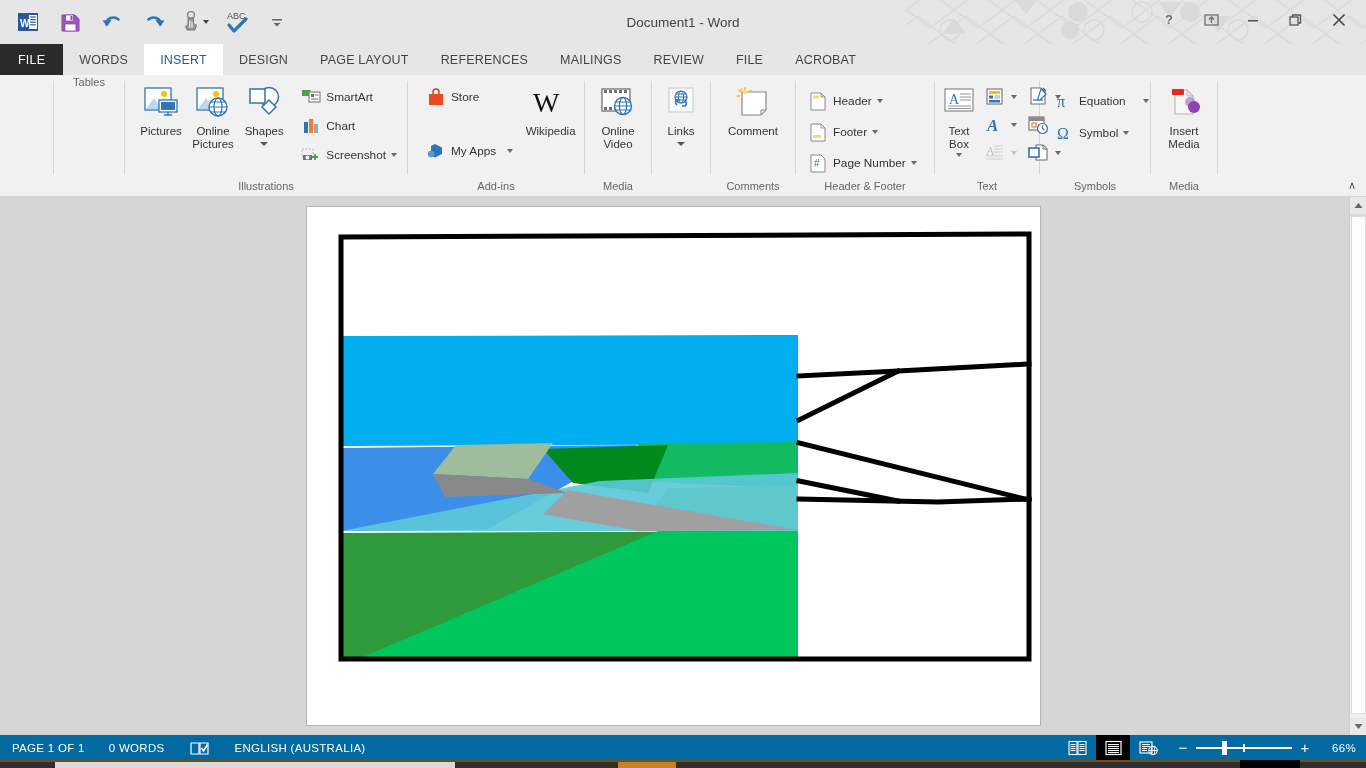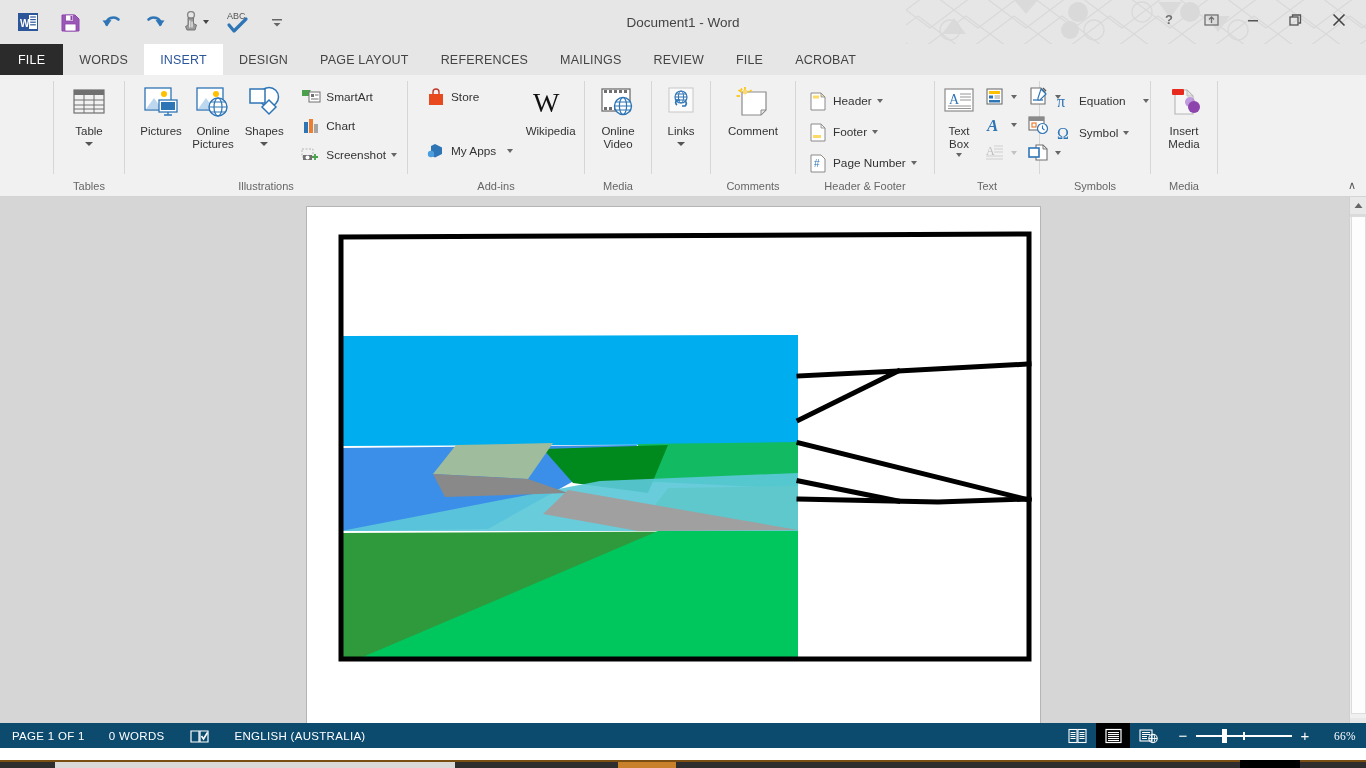--- a/index.html
+++ b/index.html
@@ -131,35 +131,35 @@
   .vscroll .arrowbtn.up { top:0; }
   .vscroll .arrowbtn.dn { bottom:0; }
   .vscroll .thumb {
     position:absolute; left:1px; top:19px; width:15px; height:498px; background:#fdfdfd;
     border:1px solid #dcdcdc;
   }
   .vscroll .track-top { position:absolute; left:0; top:17px; width:17px; height:3px; background:#dadada; }
 
   
   .statusbar {
-    position:absolute; left:0; bottom:20px; width:1366px; height:25px;
-    background:#0c4a6e; color:#fff; display:flex; align-items:center;
+    position:absolute; left:0; bottom:8px; width:1366px; height:25px;
+    background:#0369a1; color:#fff; display:flex; align-items:center;
     font-size:11.5px; letter-spacing:.3px;
   }
   .sb-item { padding:0 12px; display:flex; align-items:center; gap:6px; height:25px; }
   .sb-right { margin-left:auto; display:flex; align-items:center; gap:2px; padding-right:10px; }
   .viewbtn { width:34px; height:25px; display:flex; align-items:center; justify-content:center; }
   .viewbtn.active { background:#000; }
   .zoomwrap { display:flex; align-items:center; gap:8px; padding:0 10px; }
   .zoom-minus,.zoom-plus { font-size:15px; line-height:1; width:10px; text-align:center; }
   .zoomtrack { position:relative; width:96px; height:14px; }
   .zoomtrack .line { position:absolute; left:0; top:6px; width:96px; height:2px; background:#fff; }
   .zoomtrack .mid { position:absolute; left:47px; top:3px; width:2px; height:8px; background:#fff; }
   .zoomtrack .handle { position:absolute; left:26px; top:0; width:5px; height:14px; background:#fff; }
-  .zoomval { font-size:11.5px; min-width:34px; text-align:right;font-family:Liberation Serif, serif; }
+  .zoomval { font-size:11.5px; min-width:34px; text-align:right; }
 
   
   .taskbar { position:absolute; left:0; bottom:0; width:1366px; height:8px; background:#2e2e2e; }
   .taskbar .seg-a { position:absolute; left:55px; bottom:0; width:400px; height:6px; background:#d9d9d9; }
   .taskbar .seg-b { position:absolute; left:618px; bottom:0; width:58px; height:6px; background:#c8802a; }
   .taskbar .seg-c { position:absolute; left:1240px; bottom:0; width:60px; height:8px; background:#000; }
   .taskbar .accent { position:absolute; left:0; bottom:6px; width:1366px; height:2px; background:#7a4e12; }
 </style>
 </head>
 <body>
@@ -330,39 +330,20 @@
   </div>
 
   <div class="ribbon">
 
     <div class="group" style="width:53px">
       <div class="group-label"></div>
     </div>
     <div class="group-sep"></div>
 
     <div class="group" style="width:70px">
-      <div class="group-body" style="justify-content:center">
-        <div class="bigbtn">
-          <span class="ico">
-            <svg width="38" height="32" viewBox="0 0 38 32">
-              <rect x="4" y="3" width="30" height="5" fill="#707070"></rect>
-              <rect x="4" y="3" width="30" height="23" fill="none" stroke="#707070" stroke-width="1.2"></rect>
-              <g stroke="#707070" stroke-width="1">
-                <path d="M4 13 h30"></path>
-                  <path d="M4 18 h30"></path>
-                  <path d="M4 22 h30"></path>
-                <path d="M14 8 v18"></path>
-                  <path d="M24 8 v18"></path>
-              </g>
-            </svg>
-          </span>
-          <span class="lbl">Table</span>
-          <span class="arrow"></span>
-        </div>
-      </div>
       <div class="group-label">Tables</div>
     </div>
     <div class="group-sep"></div>
 
     <div class="group" style="width:282px">
       <div class="group-body" style="padding-left:10px">
         <div class="bigbtn" style="width:58px">
           <span class="ico">
             <svg width="38" height="34" viewBox="0 0 38 34">
               <rect x="3" y="2" width="26" height="22" fill="#fff" stroke="#2e75b6" stroke-width="1.3"></rect>

